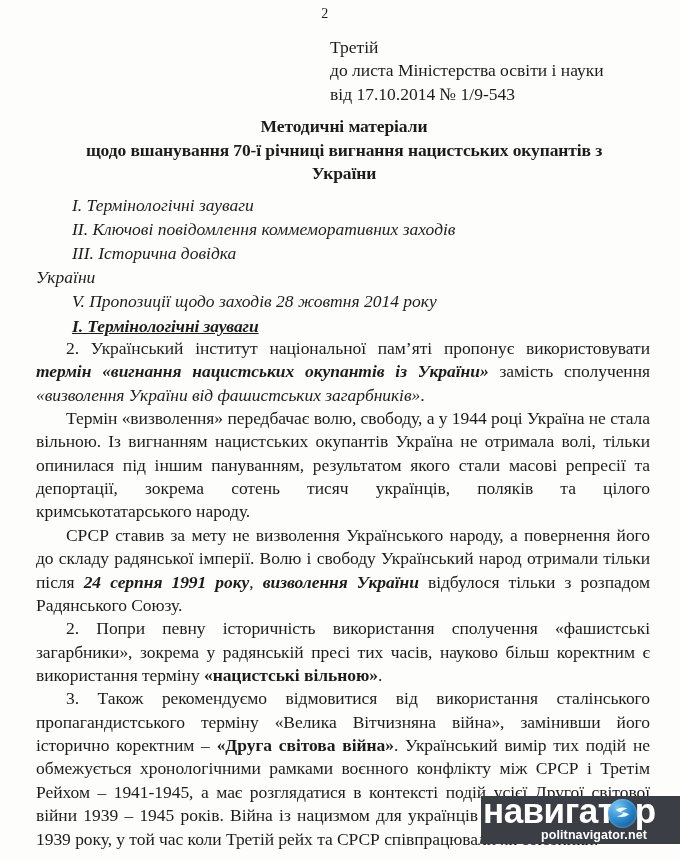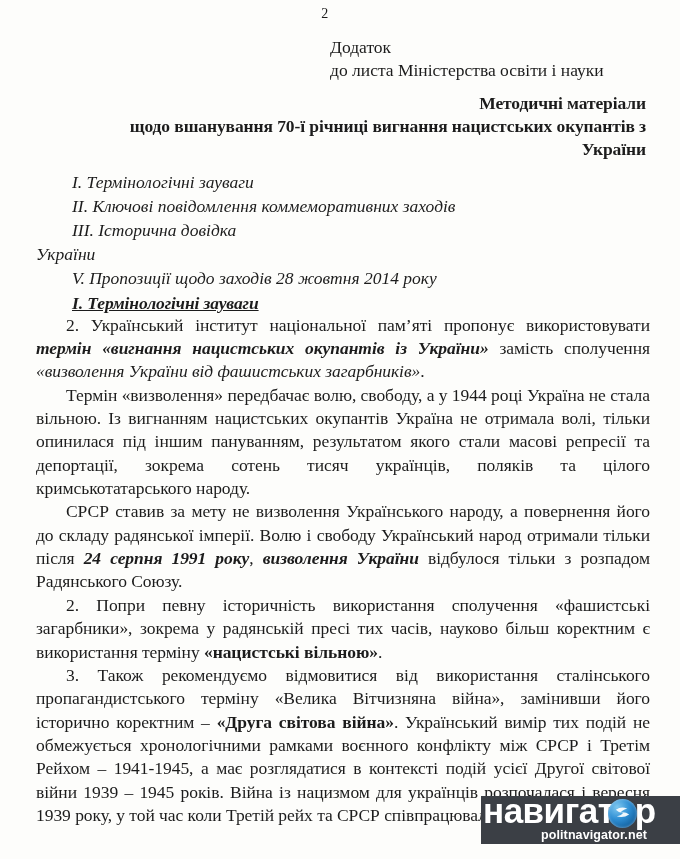--- a/index.html
+++ b/index.html
@@ -36,21 +36,21 @@
   .addressee {
     margin-top: 14px;
     margin-left: 330px;
     font-size: 17.5px;
     line-height: 1.34;
   }
   .addressee div {
     white-space: nowrap;
   }
   .doc-title {
-    text-align: right;
+    text-align: center;
     font-weight: bold;
     font-size: 17.5px;
     line-height: 1.33;
     margin-top: 9px;
     margin-left: 6px;
     margin-right: 4px;
     letter-spacing: -0.1px;
   }
   .toc {
     margin-top: 9px;
@@ -141,22 +141,23 @@
   }
 </style>
 </head>
 <body>
 
 <div class="page">
 
   <div class="page-number">2</div>
 
   <div class="addressee">
-    <div>Додаток</div>
+    <div>Третій</div>
     <div>до листа Міністерства освіти і науки</div>
+    <div>від 17.10.2014 № 1/9-543</div>
   </div>
 
   <div class="content">
 
     <div class="doc-title">
       <div>Методичні матеріали</div>
       <div>щодо вшанування 70-ї річниці вигнання нацистських окупантів з</div>
       <div>України</div>
     </div>
 

